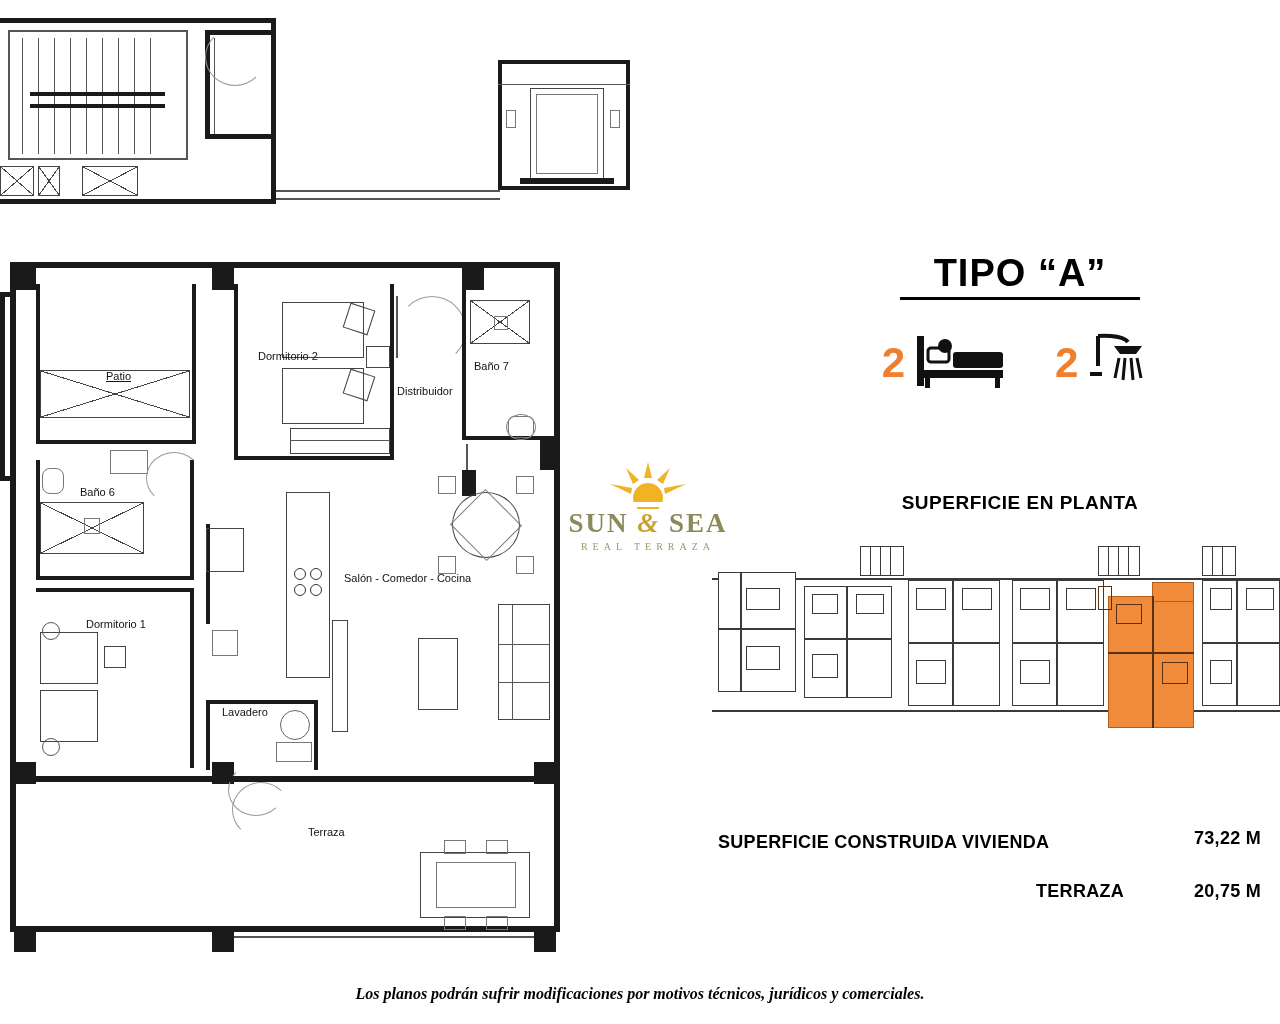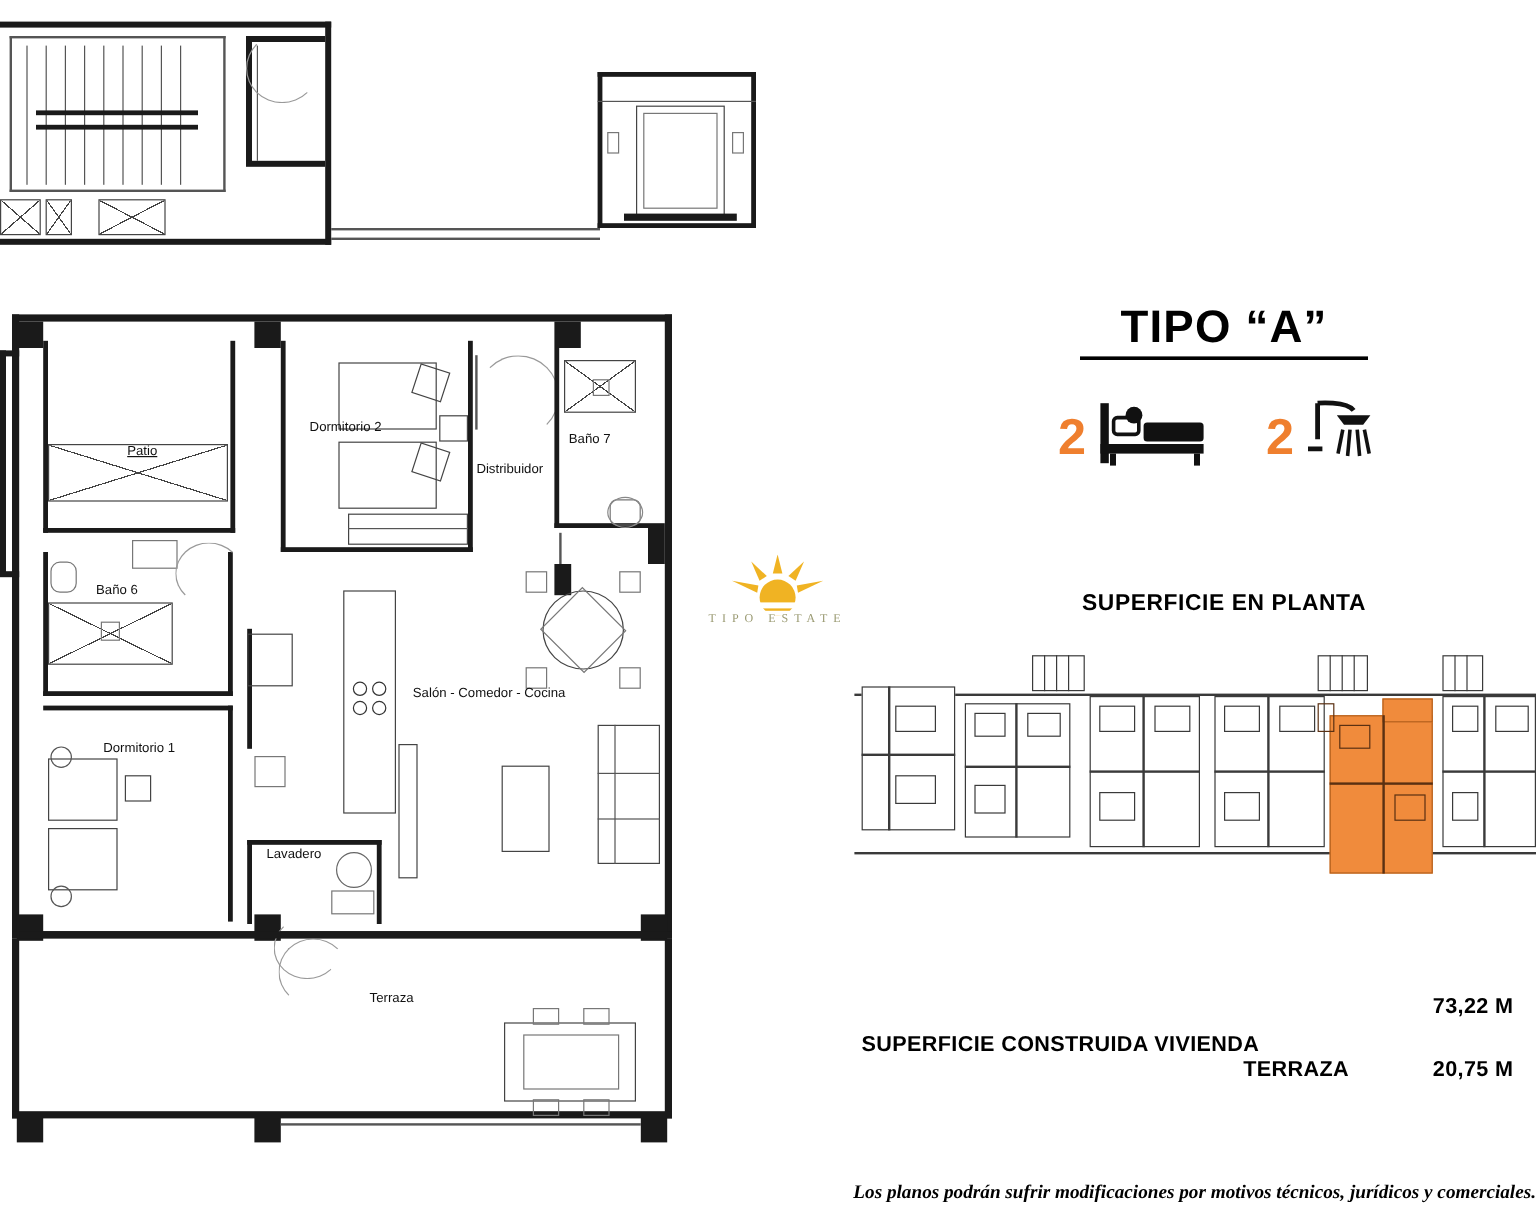--- a/index.html
+++ b/index.html
@@ -139,21 +139,21 @@
     font-weight: bold;
     letter-spacing: 0.3px;
     white-space: nowrap;
   }
 
   #disclaimer {
     position: absolute;
     left: 0;
     top: 985px;
     width: 1280px;
-    text-align: right;
+    text-align: center;
     font-size: 16px;
     font-style: italic;
     font-weight: bold;
     font-family: "Liberation Serif", serif;
   }
 
   
   .mini-unit {
     position: absolute;
     border: 1px solid #3a3a3a;
@@ -396,21 +396,26 @@
       <polygon points="46,0 50,16 42,16"></polygon>
       <polygon points="24,6 37,18 31,22"></polygon>
       <polygon points="68,6 55,18 61,22"></polygon>
       <polygon points="8,22 30,26 29,32"></polygon>
       <polygon points="84,22 62,26 63,32"></polygon>
     </g>
     <circle cx="46" cy="36" r="15" fill="#f0b323"></circle>
     <rect x="22" y="40" width="48" height="5" fill="#ffffff"></rect>
     <rect x="26" y="47" width="40" height="4" fill="#ffffff"></rect>
   </svg>
-  <div class="logo-sub">TIPO ESTATE</div>
+  <div class="logo-text">
+    <span>SUN</span>
+    <span class="logo-amp">&amp;</span>
+    <span>SEA</span>
+  </div>
+  <div class="logo-sub">REAL TERRAZA</div>
 </div>
 
 <div id="situacion-title">SUPERFICIE EN PLANTA</div>
 
 <div style="position:absolute; left:712px; top:542px; width:568px; height:190px;">
 
   <div class="mini-wall" style="left:0px;  top:36px; width:568px; height:2px;"></div>
   <div class="mini-wall" style="left:0px;  top:168px;width:568px; height:2px;"></div>
 
   <div class="mini-unit" style="left:6px;  top:30px; width:78px; height:120px;"></div>
@@ -463,18 +468,18 @@
   <div class="mini-wall" style="left:490px;top:100px;width:78px; height:2px;"></div>
   <div class="mini-unit" style="left:498px;top:46px; width:22px; height:22px;"></div>
   <div class="mini-unit" style="left:534px;top:46px; width:28px; height:22px;"></div>
   <div class="mini-unit" style="left:498px;top:118px;width:22px; height:24px;"></div>
 
   <div class="mini-unit" style="left:490px;top:4px;  width:34px; height:30px;"></div>
   <div class="mini-wall" style="left:500px;top:4px;  width:1px;  height:30px;"></div>
   <div class="mini-wall" style="left:510px;top:4px;  width:1px;  height:30px;"></div>
 </div>
 
-<div class="surface-line" style="left:718px; top:860px;">SUPERFICIE CONSTRUIDA VIVIENDA</div>
+<div class="surface-line" style="left:718px; top:832px;">SUPERFICIE CONSTRUIDA VIVIENDA</div>
 <div class="surface-line" style="left:1194px;top:828px;">73,22 M</div>
 <div class="surface-line" style="left:1036px;top:881px;">TERRAZA</div>
 <div class="surface-line" style="left:1194px;top:881px;">20,75 M</div>
 
 <div id="disclaimer">Los planos podrán sufrir modificaciones por motivos técnicos, jurídicos y comerciales.</div>
 
 </body></html>

